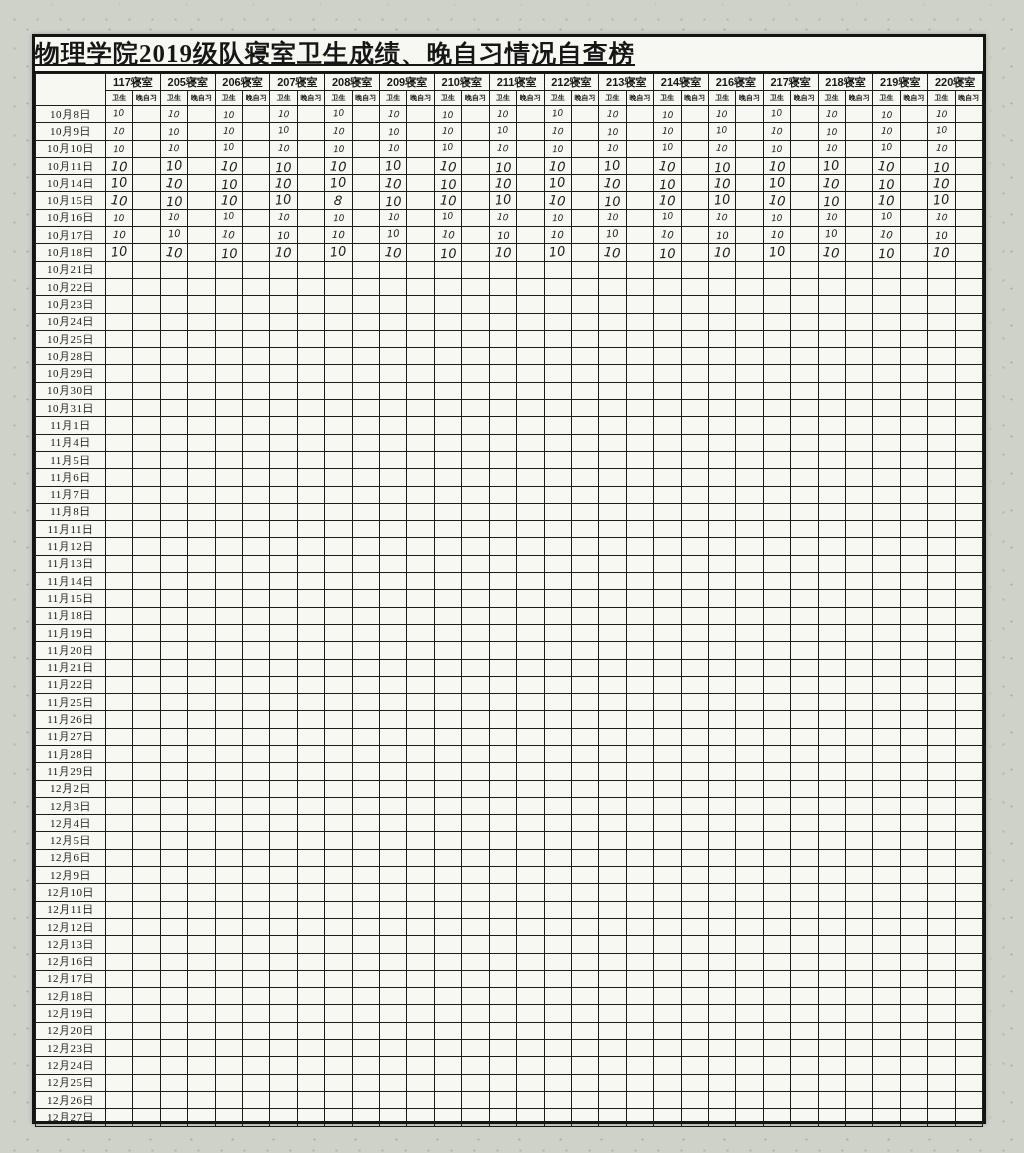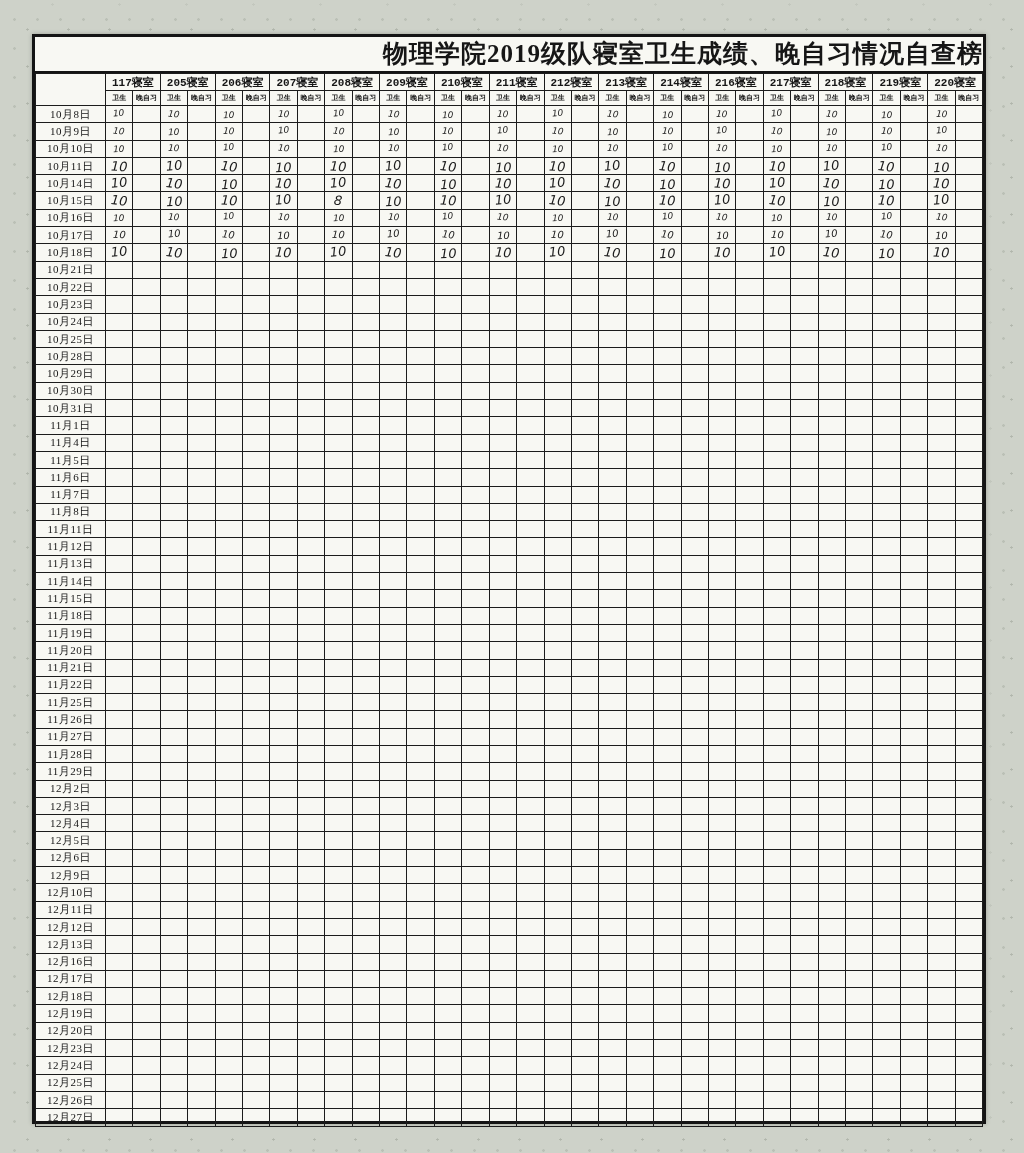--- a/index.html
+++ b/index.html
@@ -22,46 +22,47 @@
     left:32px; top:34px;
     width:954px; height:1090px;
     box-sizing:border-box;
     background:#f8f8f3;
     border:3px solid #141414;
     box-shadow:0 0 4px rgba(60,65,55,.35);
   }
   .title{
     height:34px;
     line-height:33px;
-    text-align:right;
+    text-align:left;
     font-size:25px;
     font-weight:bold;
     letter-spacing:1px;
     border-bottom:2px solid #141414;
     white-space:nowrap;
     overflow:hidden;
+    text-decoration:underline;
   }
   table.grid{
     width:100%;
     border-collapse:collapse;
     table-layout:fixed;
   }
   table.grid th, table.grid td{
     border:1px solid #1c1c1c;
     padding:0;
     overflow:hidden;
     white-space:nowrap;
     text-align:center;
   }
   th.corner{background:#f8f8f3;}
   th.room{
     height:16px;
     font-size:11px;
     font-weight:bold;
-    font-family:Liberation Mono, monospace;
+    font-family:Liberation Sans, sans-serif;
   }
   th.sub{
     height:14px;
     font-size:7px;
     font-weight:bold;
     transform-origin:center;
     margin-top:34px;
   }
   td.date{
     height:16.3px;

